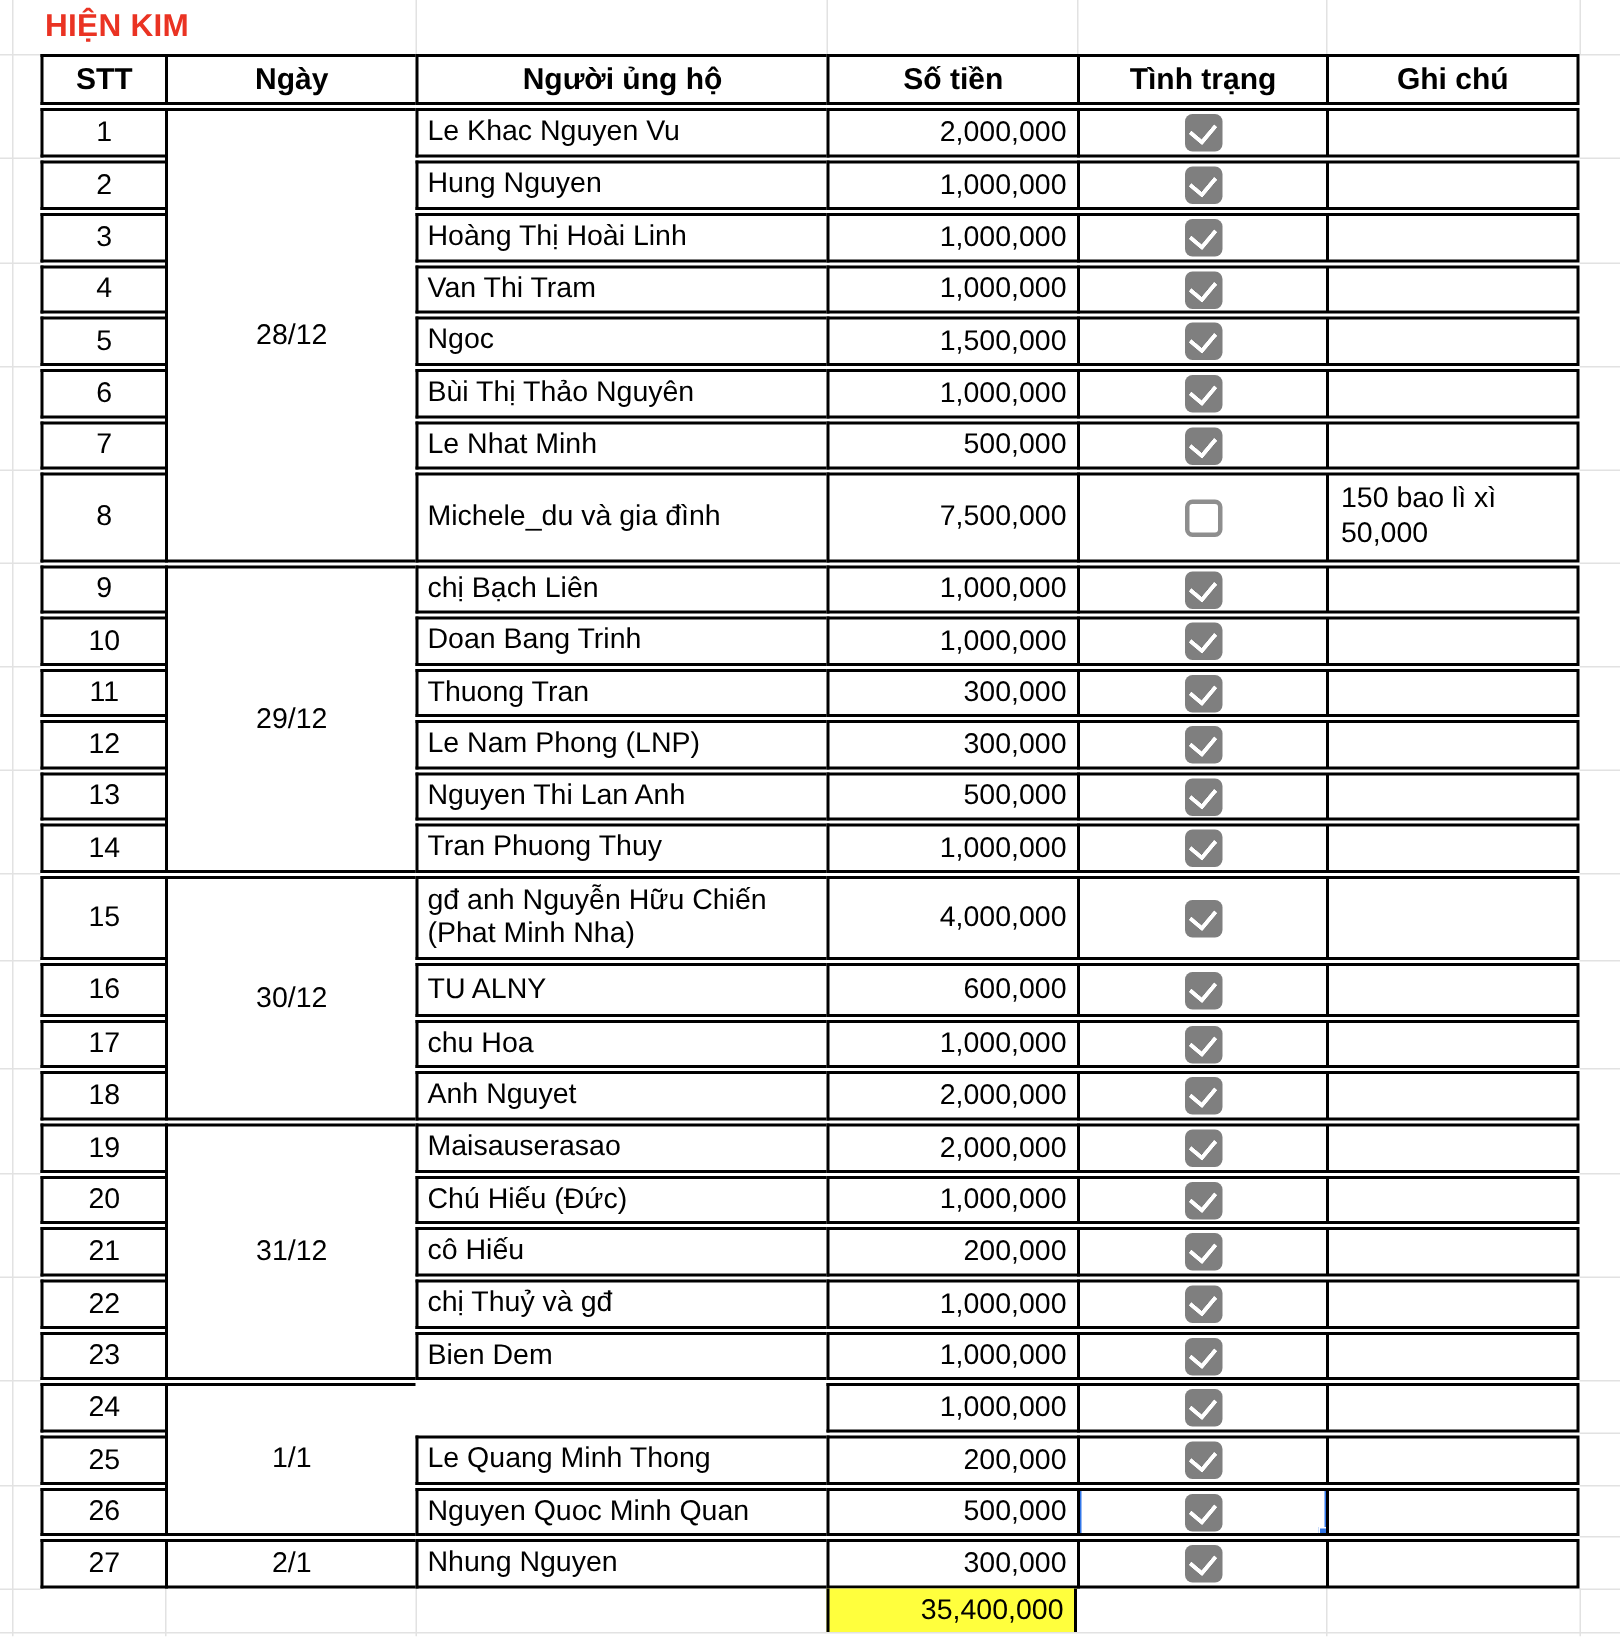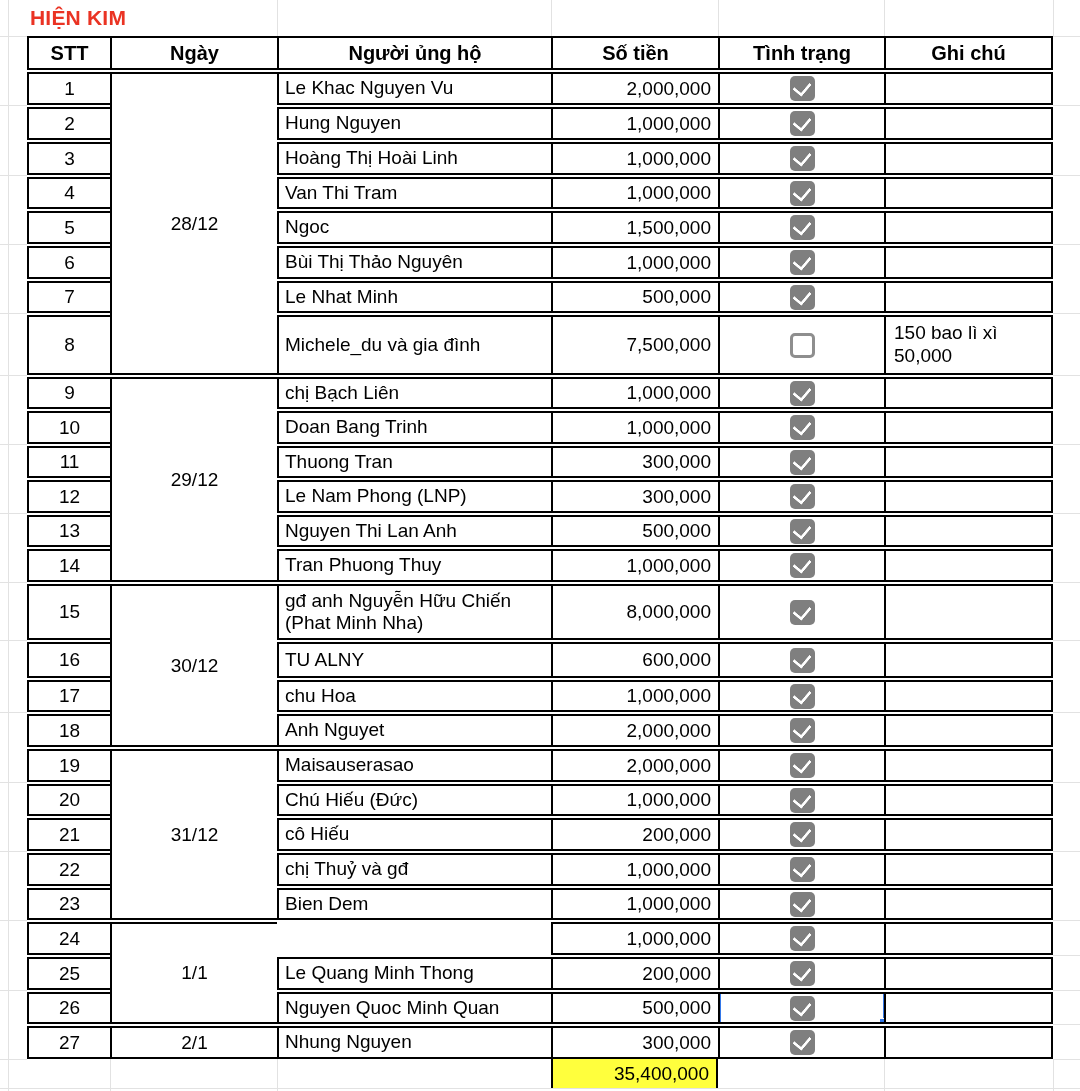--- a/index.html
+++ b/index.html
@@ -209,21 +209,21 @@
       <div class="c note cr" style="grid-area: 14 / 6;"></div>
       <div class="c stt" style="grid-area: 15 / 1;">14</div>
       <div class="c name" style="grid-area: 15 / 3;">Tran Phuong Thuy</div>
       <div class="c amount" style="grid-area: 15 / 4;">1,000,000</div>
       <div class="c status" style="grid-area: 15 / 5;">
         <div class="cb checked"></div>
       </div>
       <div class="c note cr" style="grid-area: 15 / 6;"></div>
       <div class="c stt" style="grid-area: 16 / 1;">15</div>
       <div class="c name" style="grid-area: 16 / 3;">gđ anh Nguyễn Hữu Chiến (Phat Minh Nha)</div>
-      <div class="c amount" style="grid-area: 16 / 4;">8,000,000</div>
+      <div class="c amount" style="grid-area: 16 / 4;">4,000,000</div>
       <div class="c status" style="grid-area: 16 / 5;">
         <div class="cb checked"></div>
       </div>
       <div class="c note cr" style="grid-area: 16 / 6;"></div>
       <div class="c stt" style="grid-area: 17 / 1;">16</div>
       <div class="c name" style="grid-area: 17 / 3;">TU ALNY</div>
       <div class="c amount" style="grid-area: 17 / 4;">600,000</div>
       <div class="c status" style="grid-area: 17 / 5;">
         <div class="cb checked"></div>
       </div>

